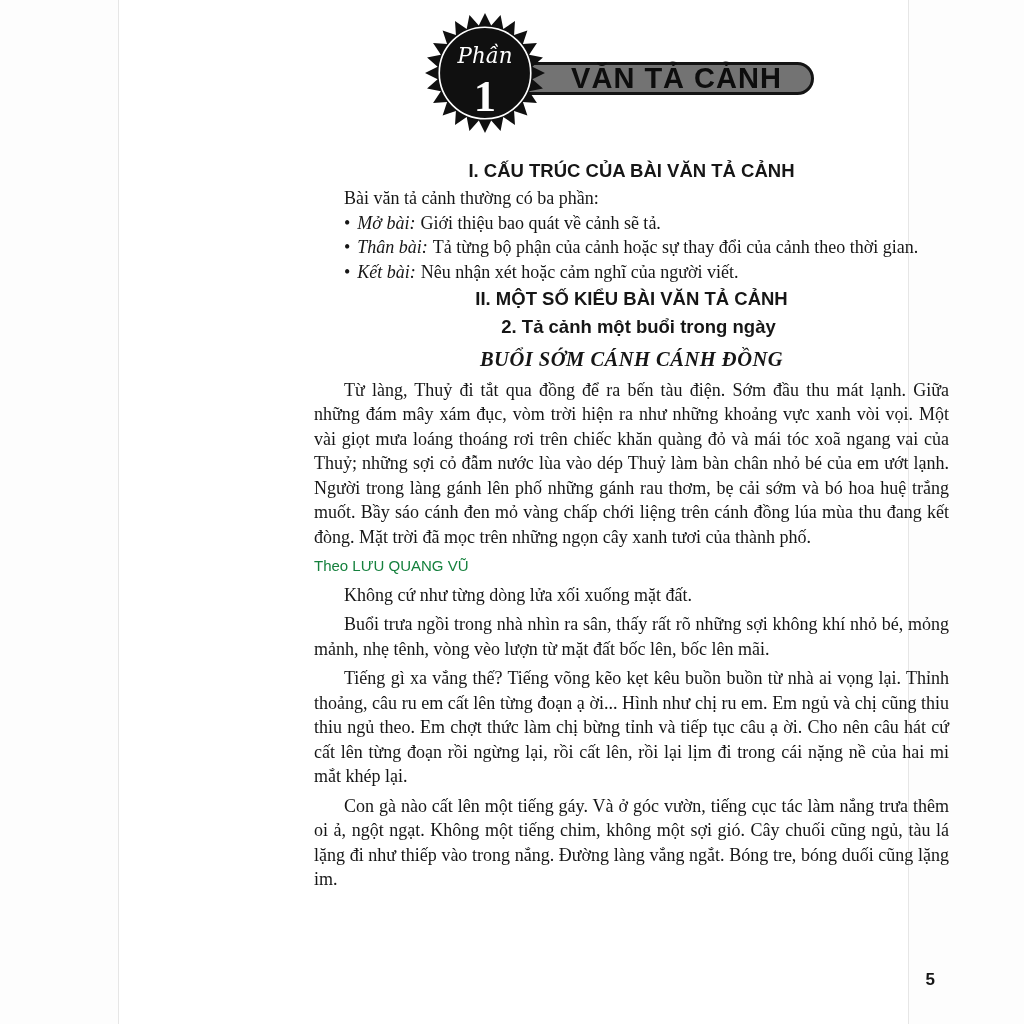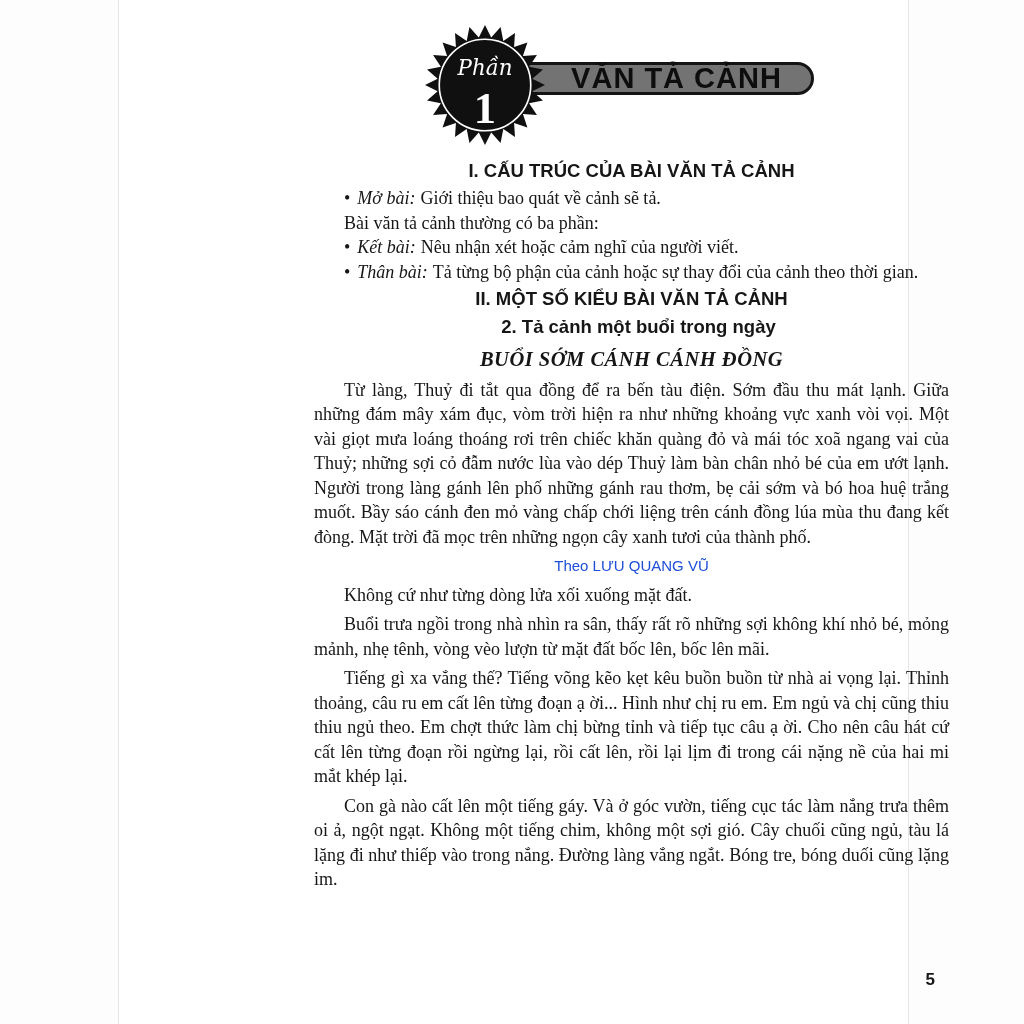--- a/index.html
+++ b/index.html
@@ -17,21 +17,21 @@
   .title-box{
     position:absolute;left:167px;top:62px;width:333px;height:33px;
     border:3px solid #141414;border-radius:26px;box-sizing:border-box;
     display:flex;align-items:center;justify-content:center;padding-left:58px;
     background:#737373;
   }
   .title-box span{
     font-family:"Liberation Sans", sans-serif;font-weight:bold;
     font-size:29px;letter-spacing:1px;color:#0d0d0d;white-space:nowrap;
   }
-  .seal{position:absolute;left:110px;top:24px;width:122px;height:122px;z-index:2;}
+  .seal{position:absolute;left:110px;top:12px;width:122px;height:122px;z-index:2;}
   .seal svg{width:100%;height:100%;display:block;}
   .seal .phan{font-family:"DejaVu Serif", serif;font-style:italic;font-size:21px;fill:#fff;}
   .seal .num{font-family:"Liberation Serif", serif;font-weight:bold;font-size:44px;fill:#fff;}
 
   
   .main{
     position:absolute;left:0;top:156px;width:635px;
     font-size:18px;line-height:24.5px;text-align:justify;
   }
   .h-sans{
@@ -41,22 +41,22 @@
   .h-sub{margin-left:14px;}
   .indent{text-indent:30px;margin:0;}
   .b-label{font-style:italic;margin-right:5px;}
   .dot{margin-right:7px;}
   .essay-title{
     text-align:center;font-weight:bold;font-style:italic;
     font-size:20.5px;margin:8px 0 6px 0;letter-spacing:.5px;
   }
   .para{text-indent:30px;margin:0 0 5px 0;}
   .author{
-    text-align:center;font-family:"Liberation Sans", sans-serif;
-    font-size:15px;margin:2px 0 4px 0;color:#1d4ed8;
+    text-align:left;font-family:"Liberation Sans", sans-serif;
+    font-size:15px;margin:2px 0 4px 0;color:#15803d;
   }
   .page-num{
     position:absolute;top:970px;right:14px;
     font-family:"Liberation Sans", sans-serif;font-weight:bold;font-size:17px;
   }
 </style>
 </head>
 <body>
 
 <div class="scan-page">
@@ -72,31 +72,31 @@
         <text class="phan" x="60" y="50" text-anchor="middle">Phần</text>
         <text class="num" x="60" y="97" text-anchor="middle">1</text>
       </svg>
     </div>
 
     <div class="main">
 
       <div class="h-sans">I. CẤU TRÚC CỦA BÀI VĂN TẢ CẢNH</div>
 
       <p class="indent">
-        <span class="dot">•</span><span class="b-label">Mở bài:</span><span>Giới thiệu bao quát về cảnh sẽ tả.</span>
+        <span>Bài văn tả cảnh thường có ba phần:</span>
       </p>
 
       <p class="indent">
-        <span>Bài văn tả cảnh thường có ba phần:</span>
+        <span class="dot">•</span><span class="b-label">Mở bài:</span><span>Giới thiệu bao quát về cảnh sẽ tả.</span>
+      </p>
+      <p class="indent">
+        <span class="dot">•</span><span class="b-label">Thân bài:</span><span>Tả từng bộ phận của cảnh hoặc sự thay đổi của cảnh theo thời gian.</span>
       </p>
       <p class="indent">
         <span class="dot">•</span><span class="b-label">Kết bài:</span><span>Nêu nhận xét hoặc cảm nghĩ của người viết.</span>
-      </p>
-      <p class="indent">
-        <span class="dot">•</span><span class="b-label">Thân bài:</span><span>Tả từng bộ phận của cảnh hoặc sự thay đổi của cảnh theo thời gian.</span>
       </p>
 
       <div class="h-sans">II. MỘT SỐ KIỂU BÀI VĂN TẢ CẢNH</div>
       <div class="h-sans h-sub">2. Tả cảnh một buổi trong ngày</div>
 
       <div class="essay-title">BUỔI SỚM CÁNH CÁNH ĐỒNG</div>
       <p class="para">Từ làng, Thuỷ đi tắt qua đồng để ra bến tàu điện. Sớm đầu thu mát lạnh. Giữa những đám mây xám đục, vòm trời hiện ra như những khoảng vực xanh vòi vọi. Một vài giọt mưa loáng thoáng rơi trên chiếc khăn quàng đỏ và mái tóc xoã ngang vai của Thuỷ; những sợi cỏ đẫm nước lùa vào dép Thuỷ làm bàn chân nhỏ bé của em ướt lạnh. Người trong làng gánh lên phố những gánh rau thơm, bẹ cải sớm và bó hoa huệ trắng muốt. Bầy sáo cánh đen mỏ vàng chấp chới liệng trên cánh đồng lúa mùa thu đang kết đòng. Mặt trời đã mọc trên những ngọn cây xanh tươi của thành phố.</p>
       <div class="author">Theo LƯU QUANG VŨ</div>
 
       <p class="para">Không cứ như từng dòng lửa xối xuống mặt đất.</p>

